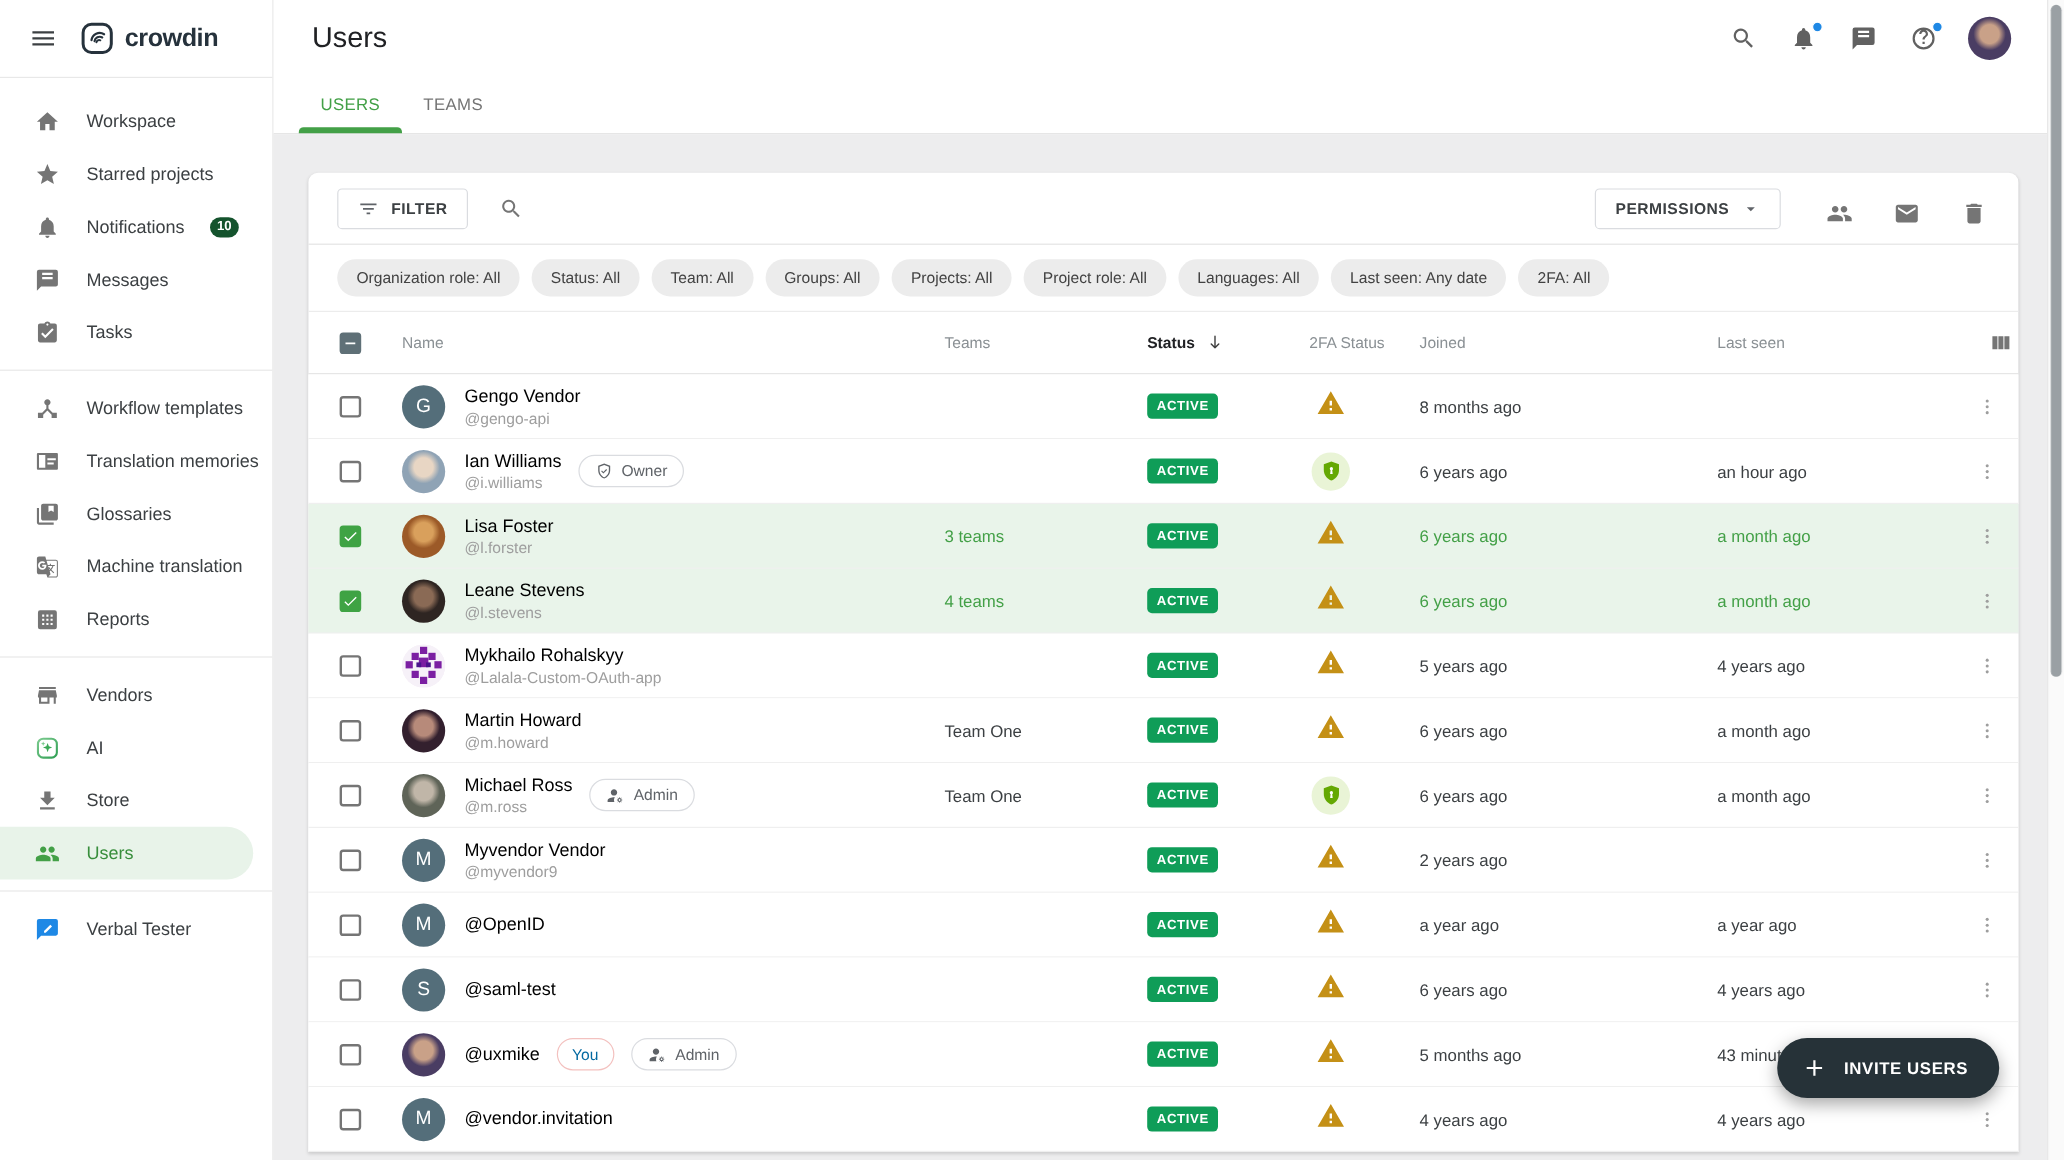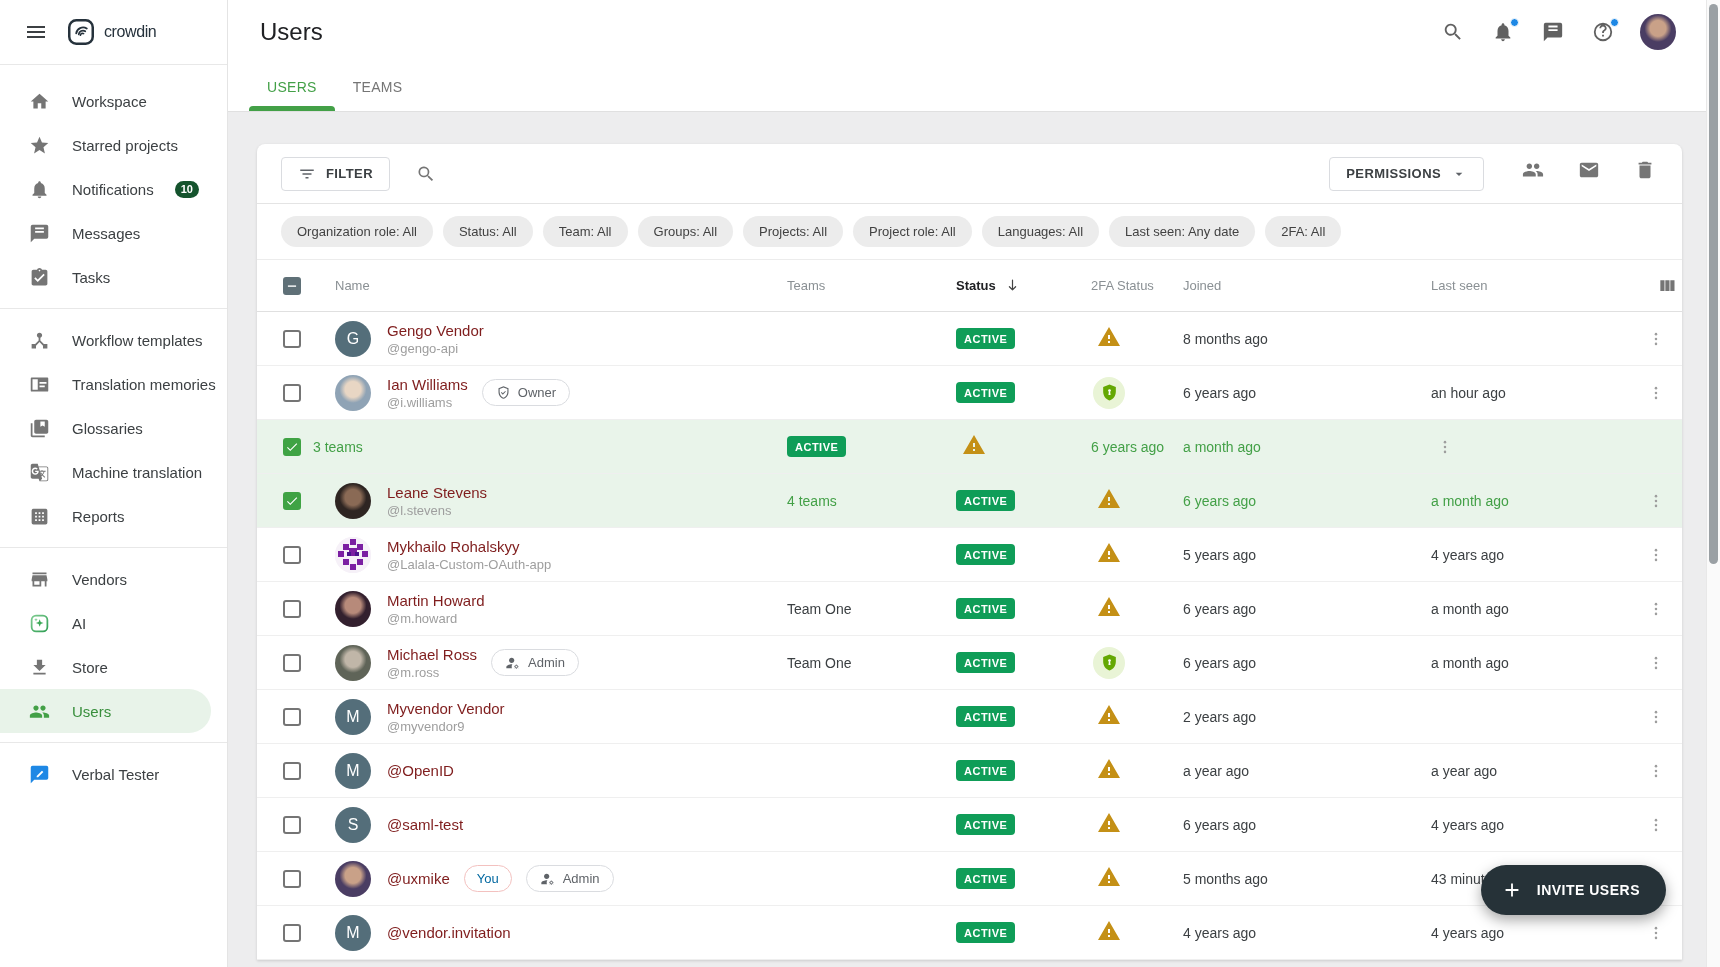--- a/index.html
+++ b/index.html
@@ -8,21 +8,21 @@
     font-family: "Liberation Sans", "DejaVu Sans", sans-serif; color: #212121; }
   .app { position: relative; width: 1720px; height: 967px; display: flex; }
 
   
   .sidebar { width: 228px; height: 100%; background: #fff; border-right: 1px solid #e4e4e4; flex: 0 0 228px; }
   .sidebar-top { height: 64px; display: flex; align-items: center; padding: 0 16px 0 22px; }
   .menu-btn { background: none; border: none; cursor: pointer; color: #3c4043; width: 28px; height: 28px; display:flex; align-items:center; justify-content:center; }
   .menu-btn svg { width: 24px; height: 24px; }
   .logo { display: flex; align-items: center; margin-left: 16px; cursor: pointer; }
   .logo svg { width: 30px; height: 30px; }
-  .logo-word { font-size: 16px; font-weight: 400; color: #26323c; letter-spacing: -0.4px; margin-left: 8px; }
+  .logo-word { font-size: 21px; font-weight: 700; color: #26323c; letter-spacing: -0.4px; margin-left: 8px; }
   .sidebar-divider-top { border-top: 1px solid #e8e8e8; }
   .nav { padding-top: 14px; }
   .nav-item { height: 44px; display: flex; align-items: center; padding: 0 10px 0 28px; cursor: pointer; position: relative; }
   .nav-icon { width: 22px; height: 22px; color: #757575; display: flex; align-items: center; justify-content: center; flex: 0 0 22px; }
   .nav-icon svg { width: 21px; height: 21px; }
   .nav-label { margin-left: 22px; font-size: 15px; color: #3c4043; white-space: nowrap; }
   .nav-item.active { background: #e8f3e9; border-radius: 0 24px 24px 0; margin-right: 16px; }
   .nav-item.active .nav-label { color: #388e3c; font-weight: 500; }
   .nav-item.active .nav-icon { color: #43a047; }
   .nav-badge { margin-left: auto; margin-right: 18px; background: #14532d; color: #fff; font-size: 11px; font-weight: 700; min-width: 23px; height: 17px; border-radius: 9px; display: flex; align-items: center; justify-content: center; padding: 0 6px; }
@@ -48,21 +48,21 @@
   .card { background: #fff; border-radius: 8px 8px 0 0; box-shadow: 0 1px 3px rgba(0,0,0,0.14); width: 1425px; }
 
   
   .toolbar { height: 60px; display: flex; align-items: center; padding: 15px 24px; border-bottom: 1px solid #e4e4e4; }
   .btn-outline { display: flex; align-items: center; gap: 10px; background: #fff; border: 1px solid #dadce0; border-radius: 4px; height: 34px; padding: 0 16px; font-size: 13px; font-weight: 600; letter-spacing: 0.4px; color: #3c4043; cursor: pointer; font-family: inherit; }
   .btn-outline svg { width: 18px; height: 18px; color: #5f6368; }
   .search-wrap { display: flex; align-items: center; margin-left: 26px; flex: 1; }
   .search-wrap svg { width: 20px; height: 20px; color: #757575; }
   .search-input { border: none; outline: none; font-size: 15px; margin-left: 14px; width: 420px; color: #212121; font-family: inherit; }
   .search-input::placeholder { color: #9e9e9e; }
-  .toolbar-right { display: flex; align-items: flex-start; gap: 30px; margin-left: 11px; }
+  .toolbar-right { display: flex; align-items: flex-end; gap: 30px; margin-left: 11px; }
   .toolbar-right .icon-btn { color: #757575; }
   .perm-btn { margin-right: 6px; }
   .perm-btn .caret { width: 16px; height: 16px; }
 
   
   .chips { height: 56px; display: flex; align-items: center; gap: 10px; padding: 0 24px; border-bottom: 1px solid #ececec; }
   .chip { background: #ececec; border: none; border-radius: 16px; height: 31px; padding: 0 16px; font-size: 13px; color: #424242; cursor: pointer; white-space: nowrap; font-family: inherit; }
 
   
   .grid { display: grid; grid-template-columns: 56px 474px 169px 135px 92px 248px 211px 40px; align-items: center; }
@@ -80,21 +80,21 @@
   .th-cols svg { width: 20px; height: 20px; }
 
   .row { height: 54px; border-bottom: 1px solid #efefef; background: #fff; }
   .row.selected { background: #e9f4ea; }
   .namecell { display: flex; align-items: center; padding-left: 22px; }
   .avatar { width: 36px; height: 36px; border-radius: 50%; flex: 0 0 36px; }
   .avatar.initial { background: #546e7a; color: #fff; font-size: 16px; display: flex; align-items: center; justify-content: center; }
   .avatar.identicon { overflow: hidden; background: #f6f1f8; }
   .avatar.identicon svg { width: 36px; height: 36px; display: block; }
   .nm { margin-left: 16px; display: flex; flex-direction: column; justify-content: center; }
-  .nm .uname { font-size: 15px; font-weight: 500; color: #7f1d1d; line-height: 19px; cursor: pointer; }
+  .nm .uname { font-size: 15px; font-weight: 500; color: #000000; line-height: 19px; cursor: pointer; }
   .nm .uname.solo { font-weight: 400; }
   .nm .handle { font-size: 13px; color: #9e9e9e; line-height: 17px; }
   .pill { display: inline-flex; align-items: center; gap: 7px; border: 1px solid #dadce0; border-radius: 14px; height: 27px; padding: 0 13px; font-size: 13px; color: #5f6368; margin-left: 14px; background: #fff; white-space: nowrap; }
   .pill svg { width: 15px; height: 15px; color: #5f6368; }
   .pill.you { color: #0369a1; border-color: #f3c1bf; padding: 0 12px; }
   .cell-teams { font-size: 14px; color: #3c4043; cursor: pointer; }
   .row.selected .cell-teams, .row.selected .cell-joined, .row.selected .cell-seen { color: #43a047; }
   .badge-status { display: inline-block; background: #0f9d58; color: #fff; font-size: 11px; font-weight: 700; letter-spacing: 0.5px; border-radius: 4px; padding: 5px 8px 4px; }
   .cell-2fa { padding-left: 6px; }
   .warn-tri { width: 24px; height: 24px; color: #c49016; }
@@ -463,20 +463,27 @@
               </div>
             </div>
             <div class="grid row selected">
               <div class="c-check">
                 <span class="cb checked">
                   <svg viewBox="0 0 24 24" fill="currentColor">
                     <path d="M9 16.2 4.8 12l-1.4 1.4L9 19 21 7l-1.4-1.4z"></path>
                   </svg>
                 </span>
               </div>
+              <div class="namecell">
+                <div class="avatar" style="background: radial-gradient(circle at 50% 40%, rgb(217, 160, 92) 0%, rgb(217, 160, 92) 28%, rgb(156, 90, 40) 48%, rgb(156, 90, 40) 100%);"></div>
+                <div class="nm">
+                  <span class="uname">Lisa Foster</span>
+                  <span class="handle">@l.forster</span>
+                </div>
+              </div>
               <div class="cell-teams">3 teams</div>
               <div><span class="badge-status">ACTIVE</span></div>
               <div class="cell-2fa"><span class="warn-tri" style="display: inline-flex;">
                   <svg viewBox="0 0 24 24" fill="currentColor">
                     <path d="M1 21h22L12 2 1 21zm12-3h-2v-2h2v2zm0-4h-2v-4h2v4z"></path>
                   </svg>
                 </span></div>
               <div class="cell-joined">6 years ago</div>
               <div class="cell-seen">a month ago</div>
               <div>

